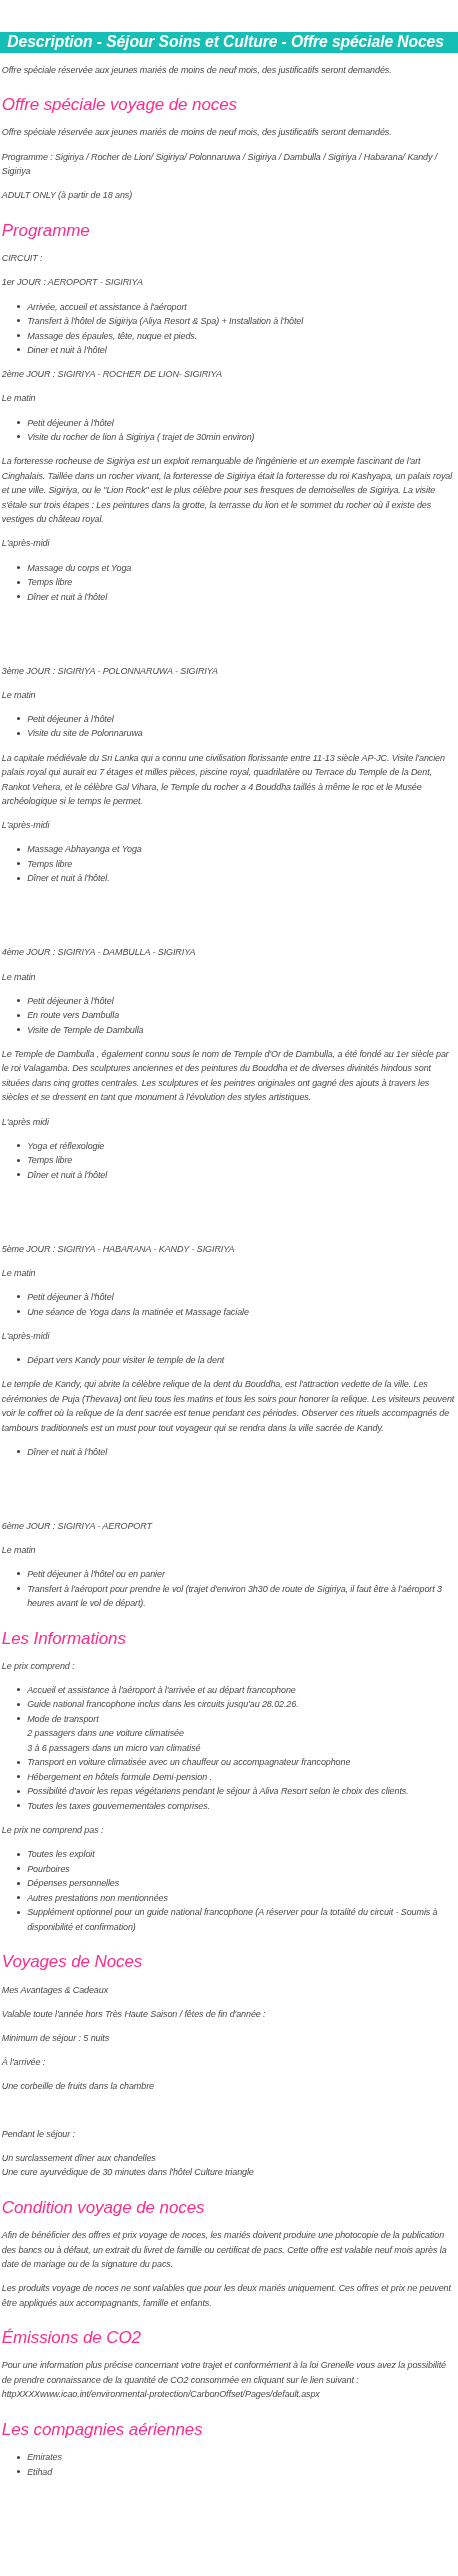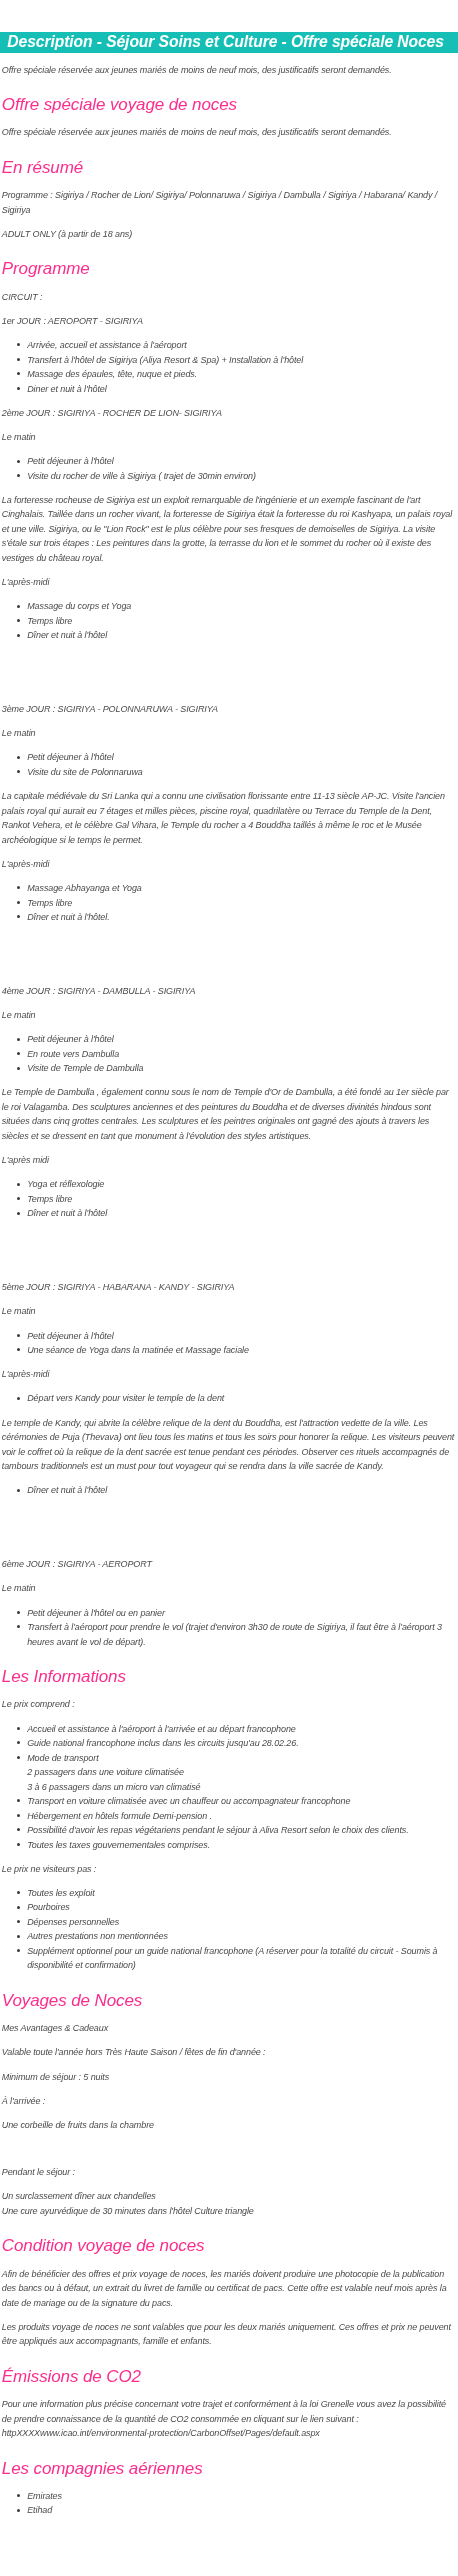--- a/index.html
+++ b/index.html
@@ -79,37 +79,36 @@
 <body>
 
 <header class="banner">
   <h1>Description - Séjour Soins et Culture - Offre spéciale Noces</h1>
 </header>
 
 <main class="content" id="content">
     <p class="para">Offre spéciale réservée aux jeunes mariés de moins de neuf mois, des justificatifs seront demandés.</p>
     <h2 class="section-heading">Offre spéciale voyage de noces</h2>
     <p class="para">Offre spéciale réservée aux jeunes mariés de moins de neuf mois, des justificatifs seront demandés.</p>
-    <h2 class="section-heading">En résumé</h2>
     <p class="para">Programme : Sigiriya / Rocher de Lion/ Sigiriya/ Polonnaruwa / Sigiriya / Dambulla / Sigiriya / Habarana/ Kandy / Sigiriya</p>
     <p class="para">ADULT ONLY (à partir de 18 ans)</p>
     <h2 class="section-heading">Programme</h2>
     <p class="para">CIRCUIT :</p>
     <p class="para">1er JOUR : AEROPORT - SIGIRIYA</p>
     <ul class="bullet-list">
       <li><span>Arrivée, accueil et assistance à l'aéroport</span></li>
       <li><span>Transfert à l'hôtel de Sigiriya (Aliya Resort &amp; Spa) + Installation à l'hôtel</span></li>
       <li><span>Massage des épaules, tête, nuque et pieds.</span></li>
       <li><span>Diner et nuit à l'hôtel</span></li>
     </ul>
     <p class="para">2ème JOUR : SIGIRIYA - ROCHER DE LION- SIGIRIYA</p>
     <p class="para">Le matin</p>
     <ul class="bullet-list">
       <li><span>Petit déjeuner à l'hôtel</span></li>
-      <li><span>Visite du rocher de ville à Sigiriya ( trajet de 30min environ)</span></li>
+      <li><span>Visite du rocher de lion à Sigiriya ( trajet de 30min environ)</span></li>
     </ul>
     <p class="para">La forteresse rocheuse de Sigiriya est un exploit remarquable de l'ingénierie et un exemple fascinant de l'art Cinghalais. Taillée dans un rocher vivant, la forteresse de Sigiriya était la forteresse du roi Kashyapa, un palais royal et une ville. Sigiriya, ou le "Lion Rock" est le plus célèbre pour ses fresques de demoiselles de Sigiriya. La visite s'étale sur trois étapes : Les peintures dans la grotte, la terrasse du lion et le sommet du rocher où il existe des vestiges du château royal.</p>
     <p class="para">L'après-midi</p>
     <ul class="bullet-list">
       <li><span>Massage du corps et Yoga</span></li>
       <li><span>Temps libre</span></li>
       <li><span>Dîner et nuit à l'hôtel</span></li>
     </ul>
     <div class="spacer-lg"></div>
     <p class="para">3ème JOUR : SIGIRIYA - POLONNARUWA - SIGIRIYA</p>
@@ -166,21 +165,21 @@
     <p class="para">Le prix comprend :</p>
     <ul class="bullet-list">
       <li><span>Accueil et assistance à l'aéroport à l'arrivée et au départ francophone</span></li>
       <li><span>Guide national francophone inclus dans les circuits jusqu'au 28.02.26.</span></li>
       <li><span>Mode de transport</span><span class="sub-line">2 passagers dans une voiture climatisée</span><span class="sub-line">3 à 6 passagers dans un micro van climatisé</span></li>
       <li><span>Transport en voiture climatisée avec un chauffeur ou accompagnateur francophone</span></li>
       <li><span>Hébergement en hôtels formule Demi-pension .</span></li>
       <li><span>Possibilité d'avoir les repas végétariens pendant le séjour à Aliva Resort selon le choix des clients.</span></li>
       <li><span>Toutes les taxes gouvernementales comprises.</span></li>
     </ul>
-    <p class="para">Le prix ne visiteurs pas :</p>
+    <p class="para">Le prix ne comprend pas :</p>
     <ul class="bullet-list">
       <li><span>Toutes les exploit</span></li>
       <li><span>Pourboires</span></li>
       <li><span>Dépenses personnelles</span></li>
       <li><span>Autres prestations non mentionnées</span></li>
       <li><span>Supplément optionnel pour un guide national francophone (A réserver pour la totalité du circuit - Soumis à disponibilité et confirmation)</span></li>
     </ul>
     <h2 class="section-heading">Voyages de Noces</h2>
     <p class="para">Mes Avantages &amp; Cadeaux</p>
     <p class="para">Valable toute l'année hors Très Haute Saison / fêtes de fin d'année :</p>

